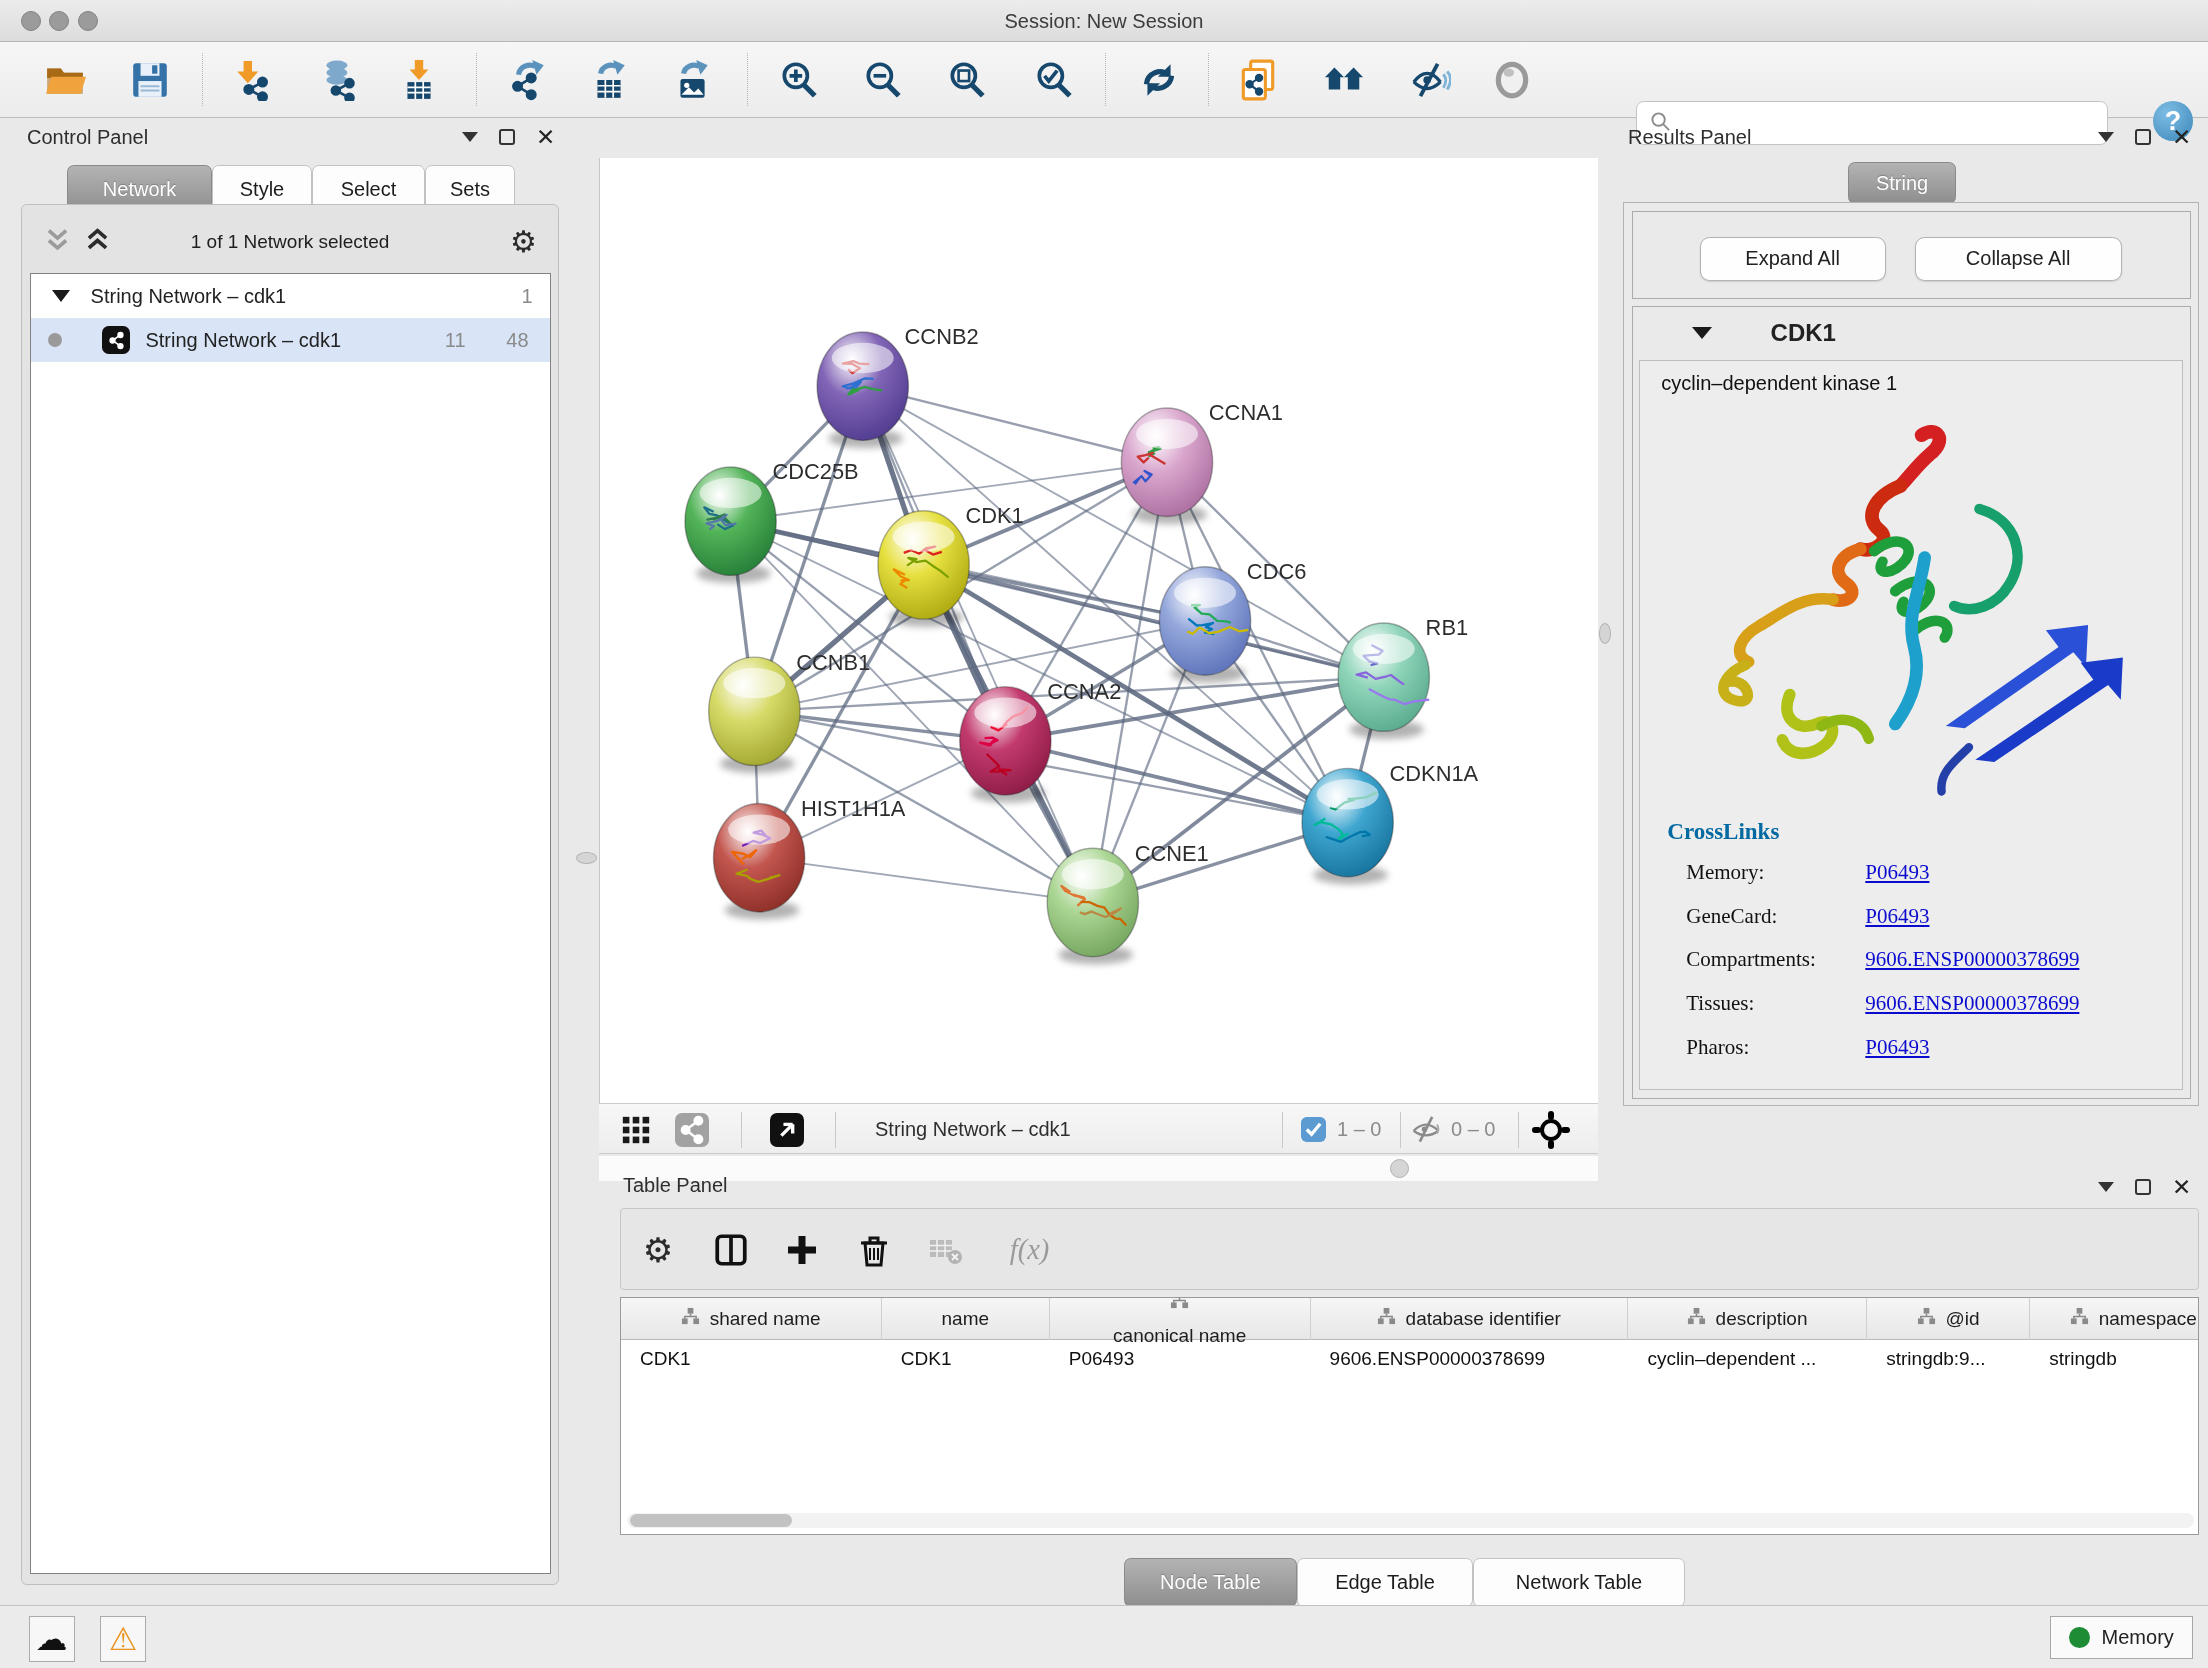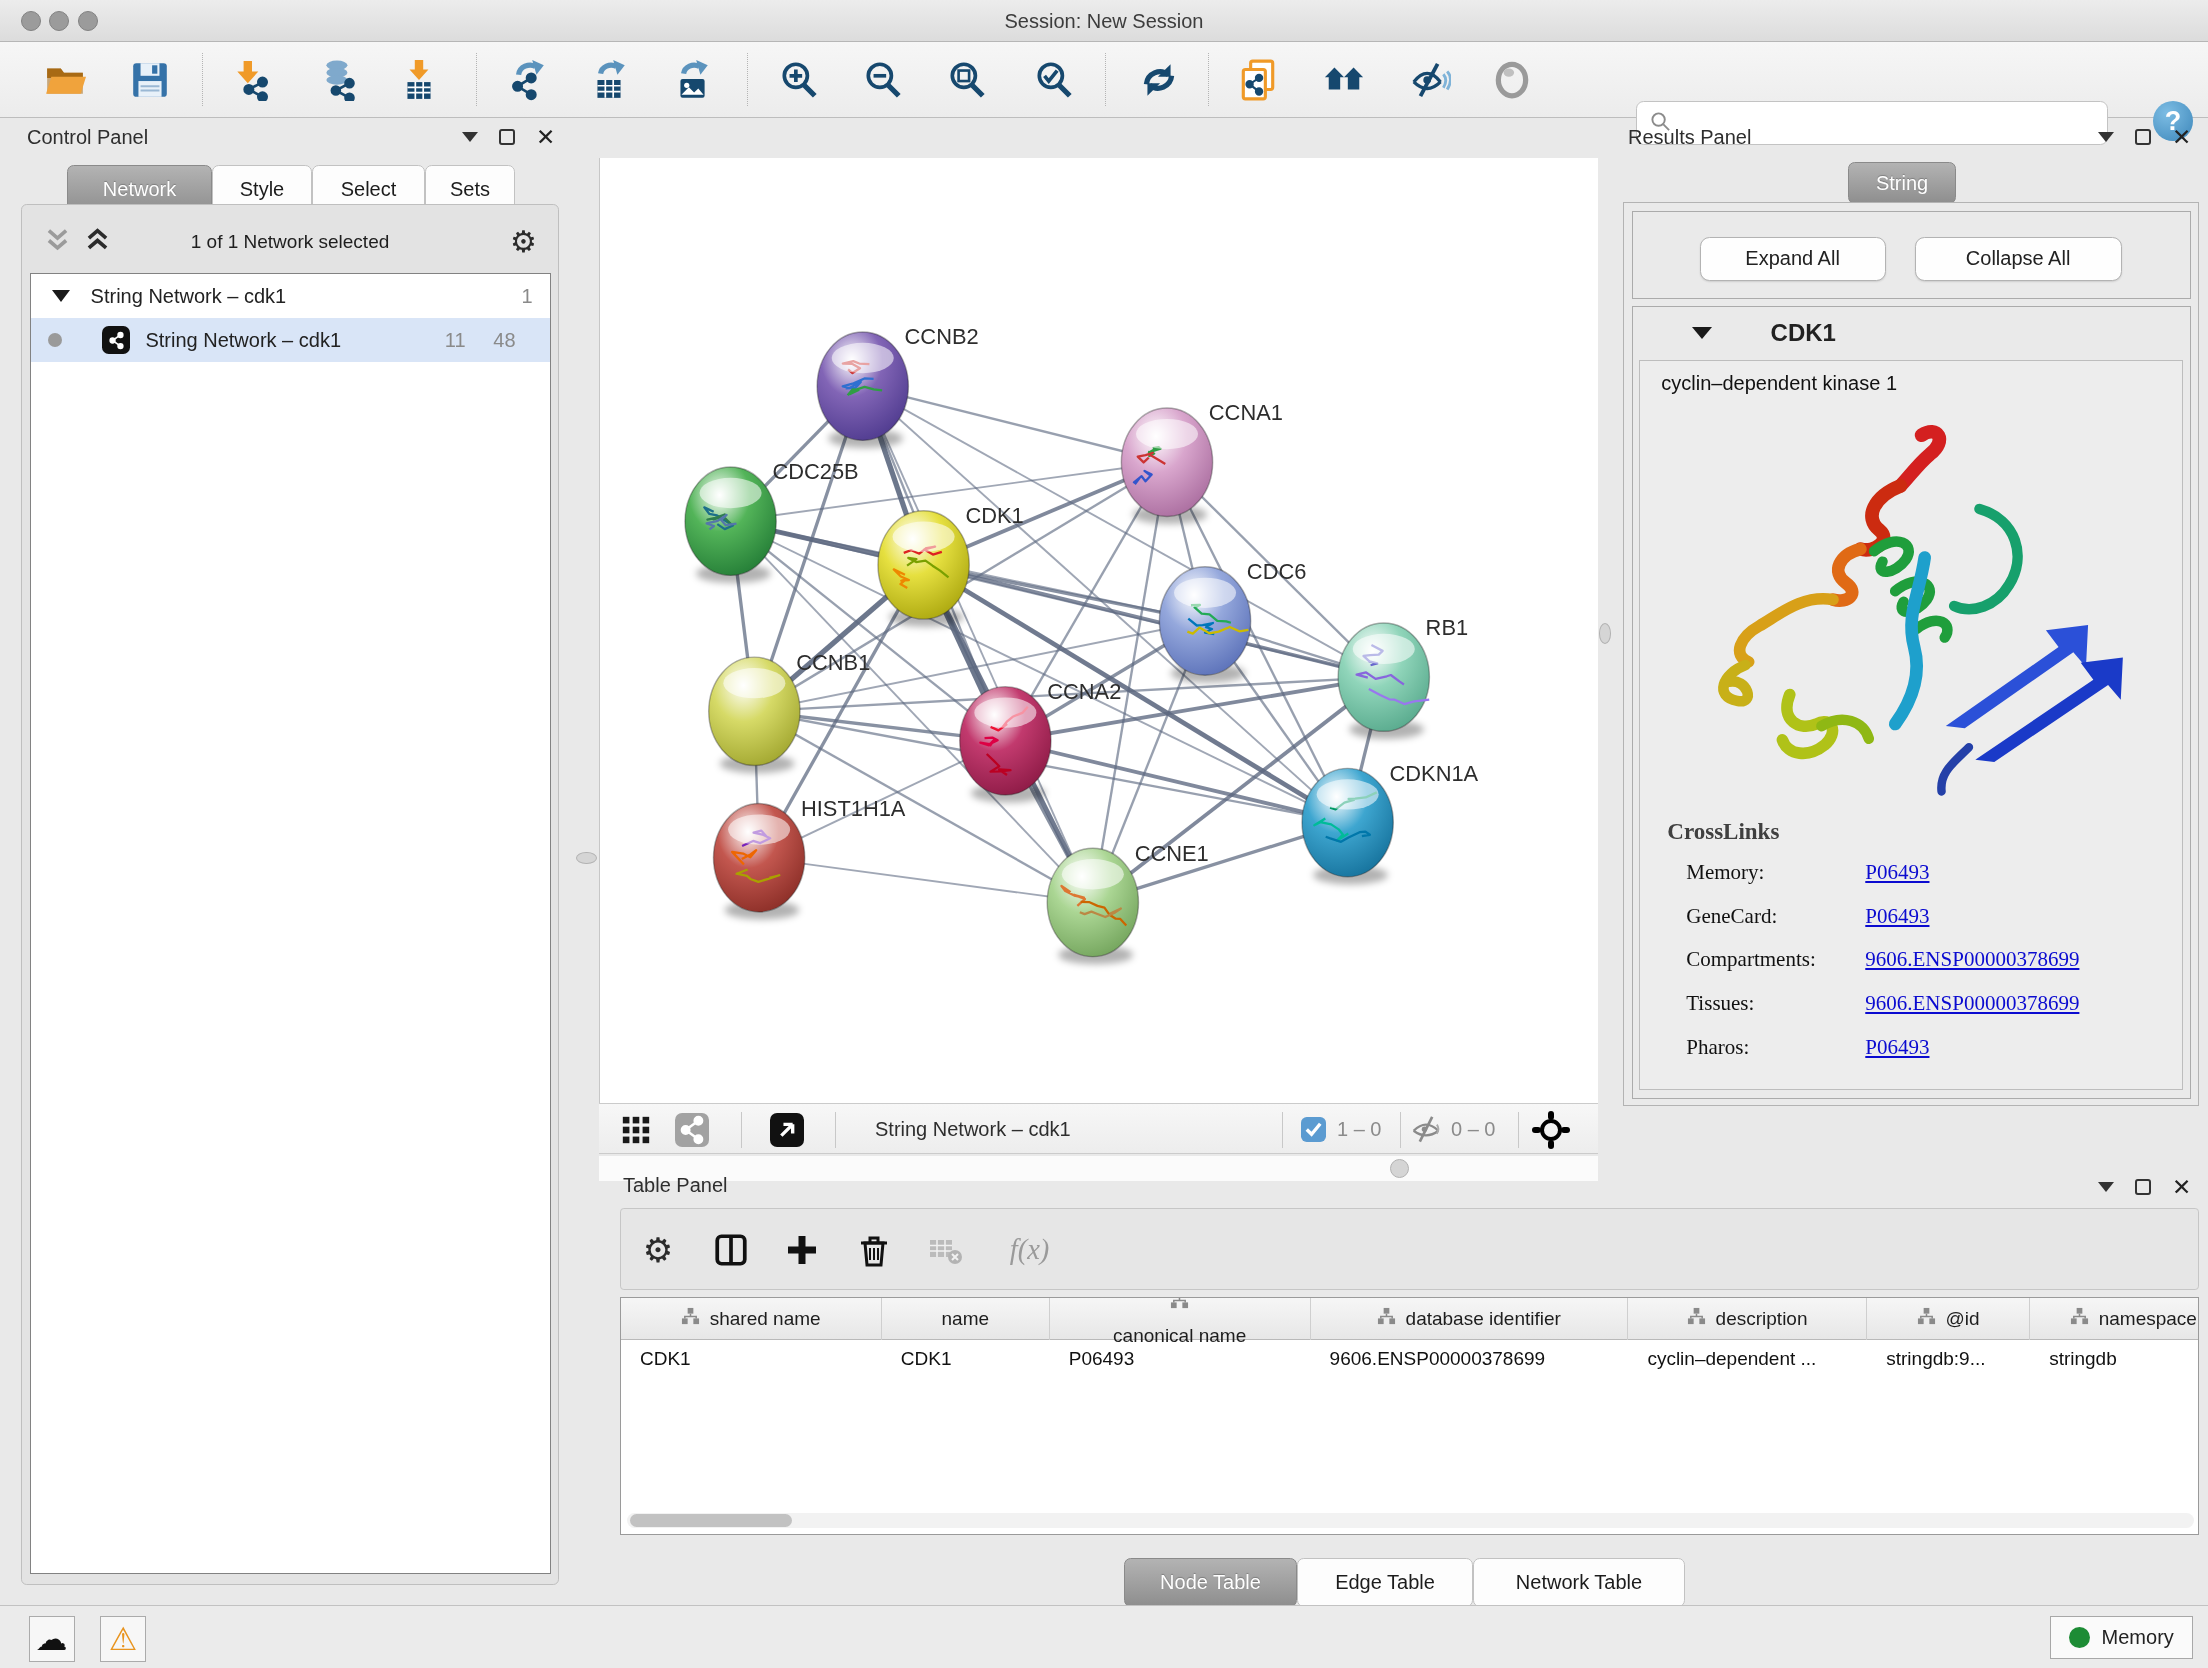--- a/index.html
+++ b/index.html
@@ -77,21 +77,21 @@
   .rp-btn { position:absolute; top:25px; height:44px; background:#fefefe; border:1px solid #b3b3b3;
     border-radius:9.5px; font-size:20px; display:flex; align-items:center; justify-content:center;
     box-shadow:0 1px 1.9px rgba(0,0,0,.12); }
   #rp-section { position:absolute; left:7.6px; top:103px; width:559px; height:793px; border:1px solid #ababab; }
   #rp-sec-head { position:absolute; left:0; top:0; width:100%; height:51px; display:flex; align-items:center; }
   #rp-gene { font-size:24px; font-weight:bold; }
   #rp-content { position:absolute; left:6.7px; top:53px; width:544px; height:730px; background:#ededed;
     border:1px solid #bdbdbd; overflow:hidden; }
   #rp-desc { position:absolute; left:21px; top:11.4px; font-size:20px; color:#111; }
   #crosslinks-title { position:absolute; left:27px; top:458px; font-family:"Liberation Serif","DejaVu Serif",serif;
-    font-weight:bold; font-size:23px; color:#404040; }
+    font-weight:bold; font-size:23px; color:#0369a1; }
   .cl-row { position:absolute; left:46px; width:485px; height:44px; font-family:"Liberation Serif","DejaVu Serif",serif;
     font-size:21px; color:#111; }
   .cl-label { position:absolute; left:0; top:7.6px; }
   .cl-value { position:absolute; left:179px; top:7.6px; color:#0b0bd0; text-decoration:underline; white-space:nowrap; }
 
   
   #tp-toolbar { position:absolute; left:620px; top:1208px; width:1579px; height:82px; background:#e6e6e6;
     border:1px solid #c6c6c6; border-radius:3.8px; }
   .tp-icon { position:absolute; top:19px; width:44px; height:44px; display:flex; align-items:center; justify-content:center; }
   #tp-table { position:absolute; left:620px; top:1297px; width:1579px; height:238px; background:#fff;
@@ -335,21 +335,21 @@
               <g stroke="#fff" stroke-width="2" fill="#fff">
                 <path d="M17 5L7 12l10 7" fill="none"></path>
                 <circle cx="17" cy="5" r="3"></circle>
                 <circle cx="7" cy="12" r="3"></circle>
                 <circle cx="17" cy="19" r="3"></circle>
               </g>
             </svg>
         </span>
         <span style="margin-left:15px">String Network – cdk1</span>
         <span class="tree-count" style="position:absolute; right:84px">11</span>
-        <span class="tree-count" style="position:absolute; right:34px">48</span>
+        <span class="tree-count" style="position:absolute; right:21px">48</span>
       </div>
     </div>
   </div>
   <div class="split-dot" style="left:576px; top:852px; width:21px; height:12.4px"></div>
 </div>
 
 <div id="net-canvas"><svg width="999" height="985" viewBox="0 0 1050 1036">
       <defs>
         <filter id="soft" x="-50%" y="-50%" width="200%" height="200%">
           <feGaussianBlur stdDeviation="4"></feGaussianBlur>

